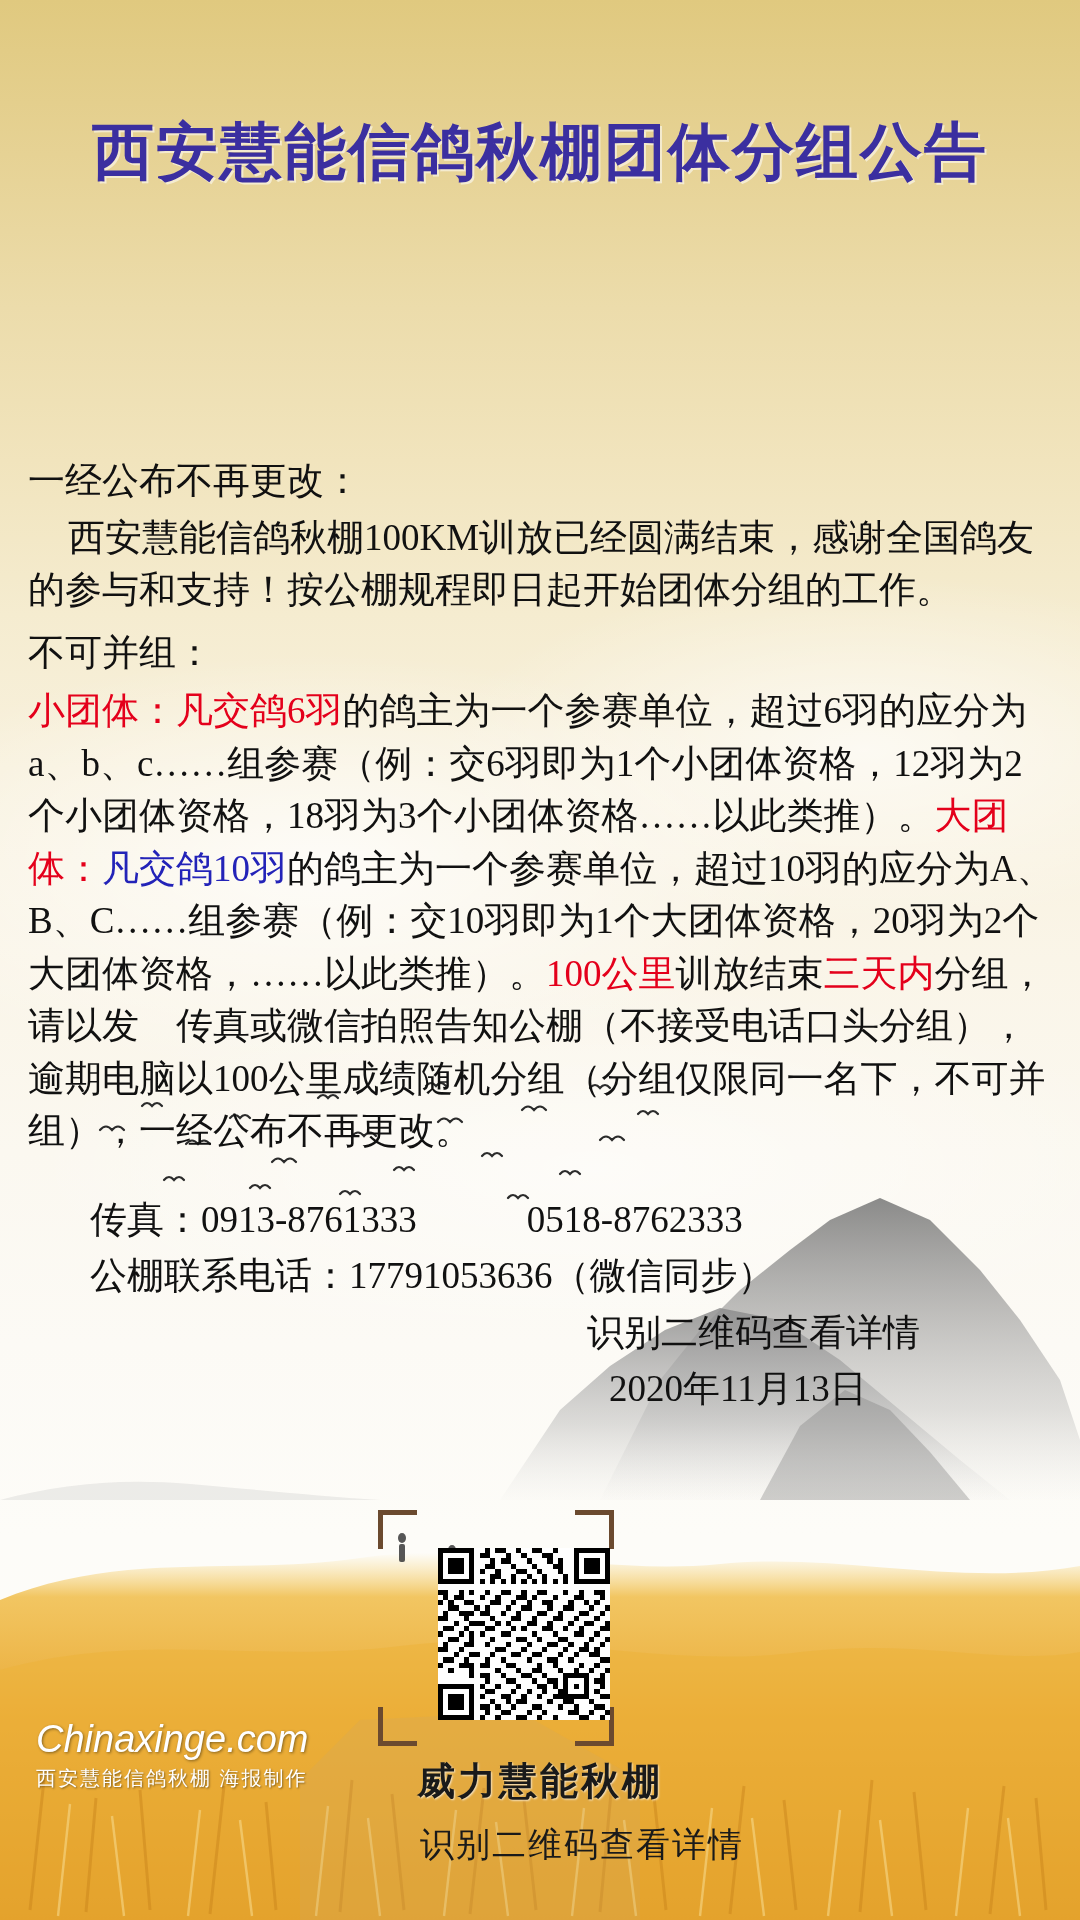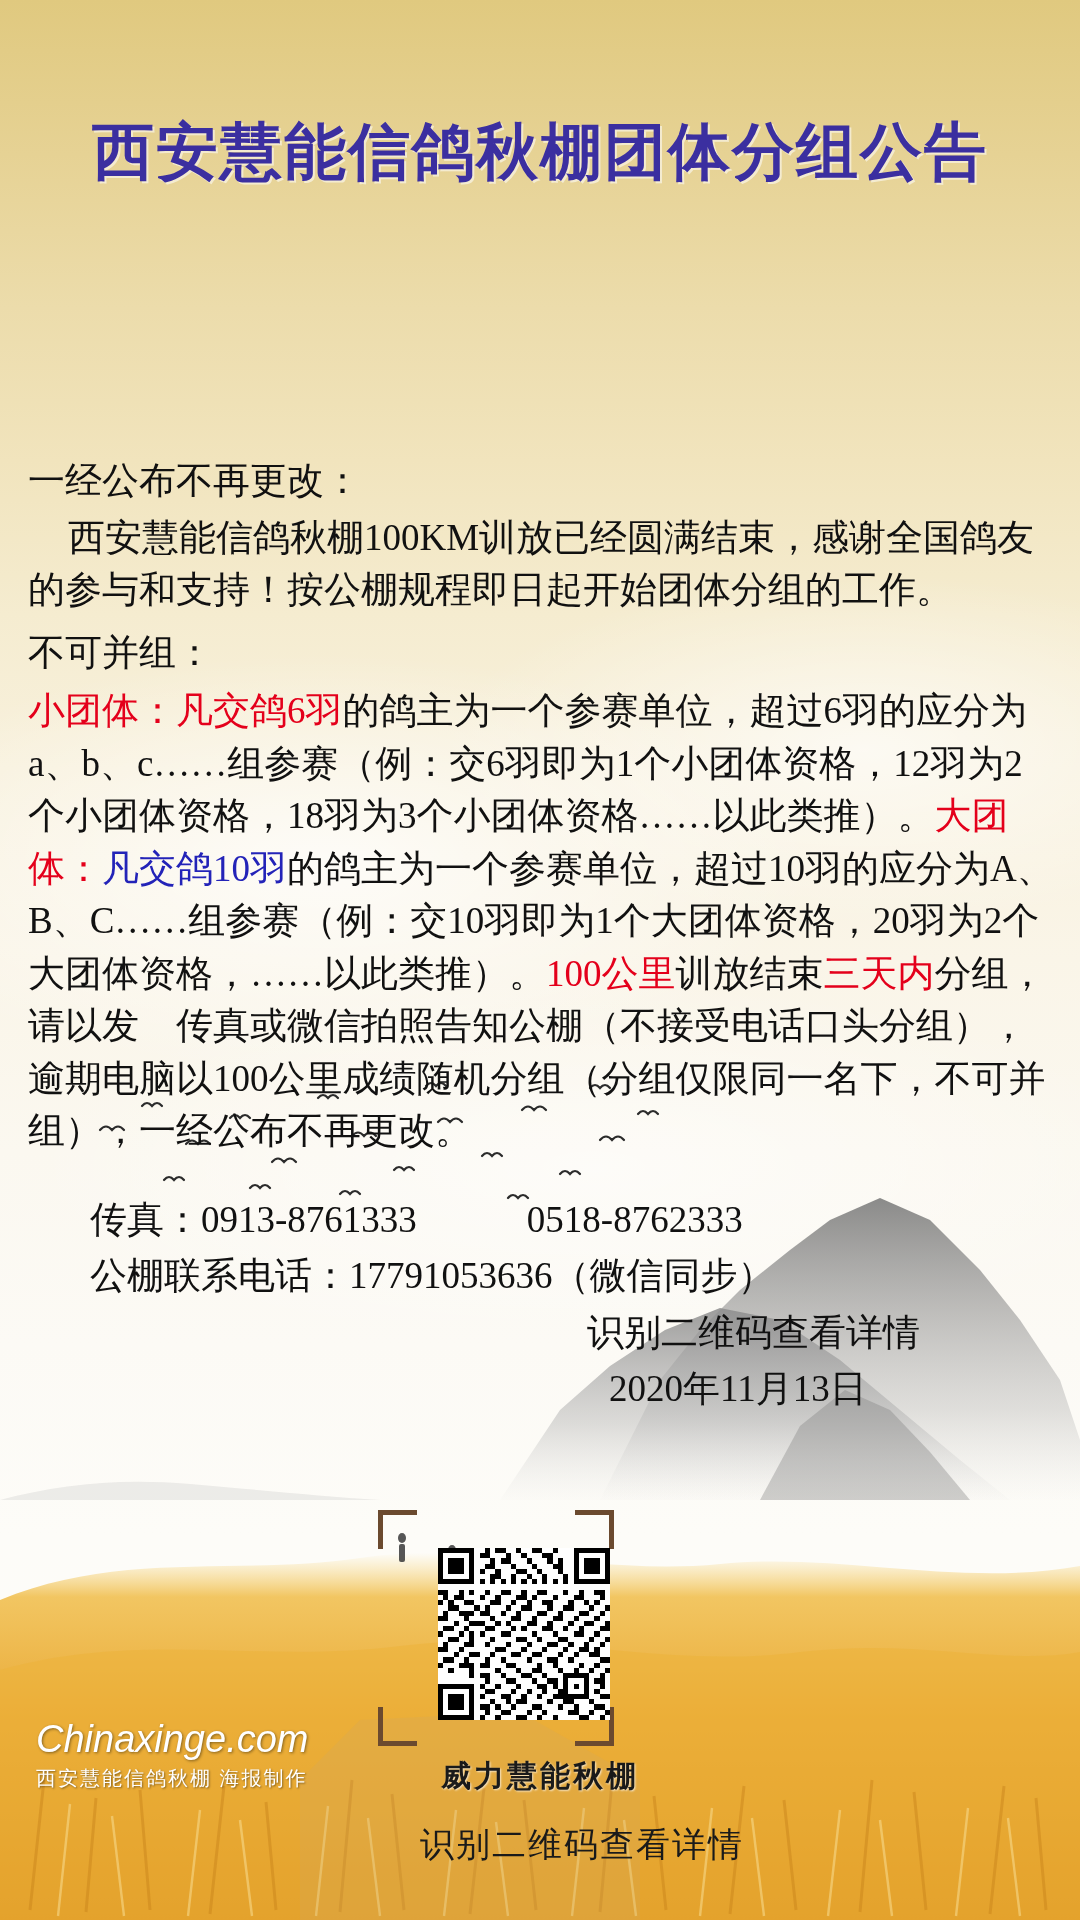--- a/index.html
+++ b/index.html
@@ -168,21 +168,21 @@
     height: 172px;
     background: #ffffff;
   }
 
   .loft-name {
     position: absolute;
     left: 0;
     top: 1756px;
     width: 1080px;
     text-align: center;
-    font-size: 30px;
+    font-size: 38px;
     font-weight: bold;
     color: #1a1a1a;
     letter-spacing: 3px;
     text-shadow: 1px 1px 2px rgba(255,255,255,0.7);
   }
   .qr-caption {
     position: absolute;
     left: 0;
     top: 1822px;
     width: 1080px;

